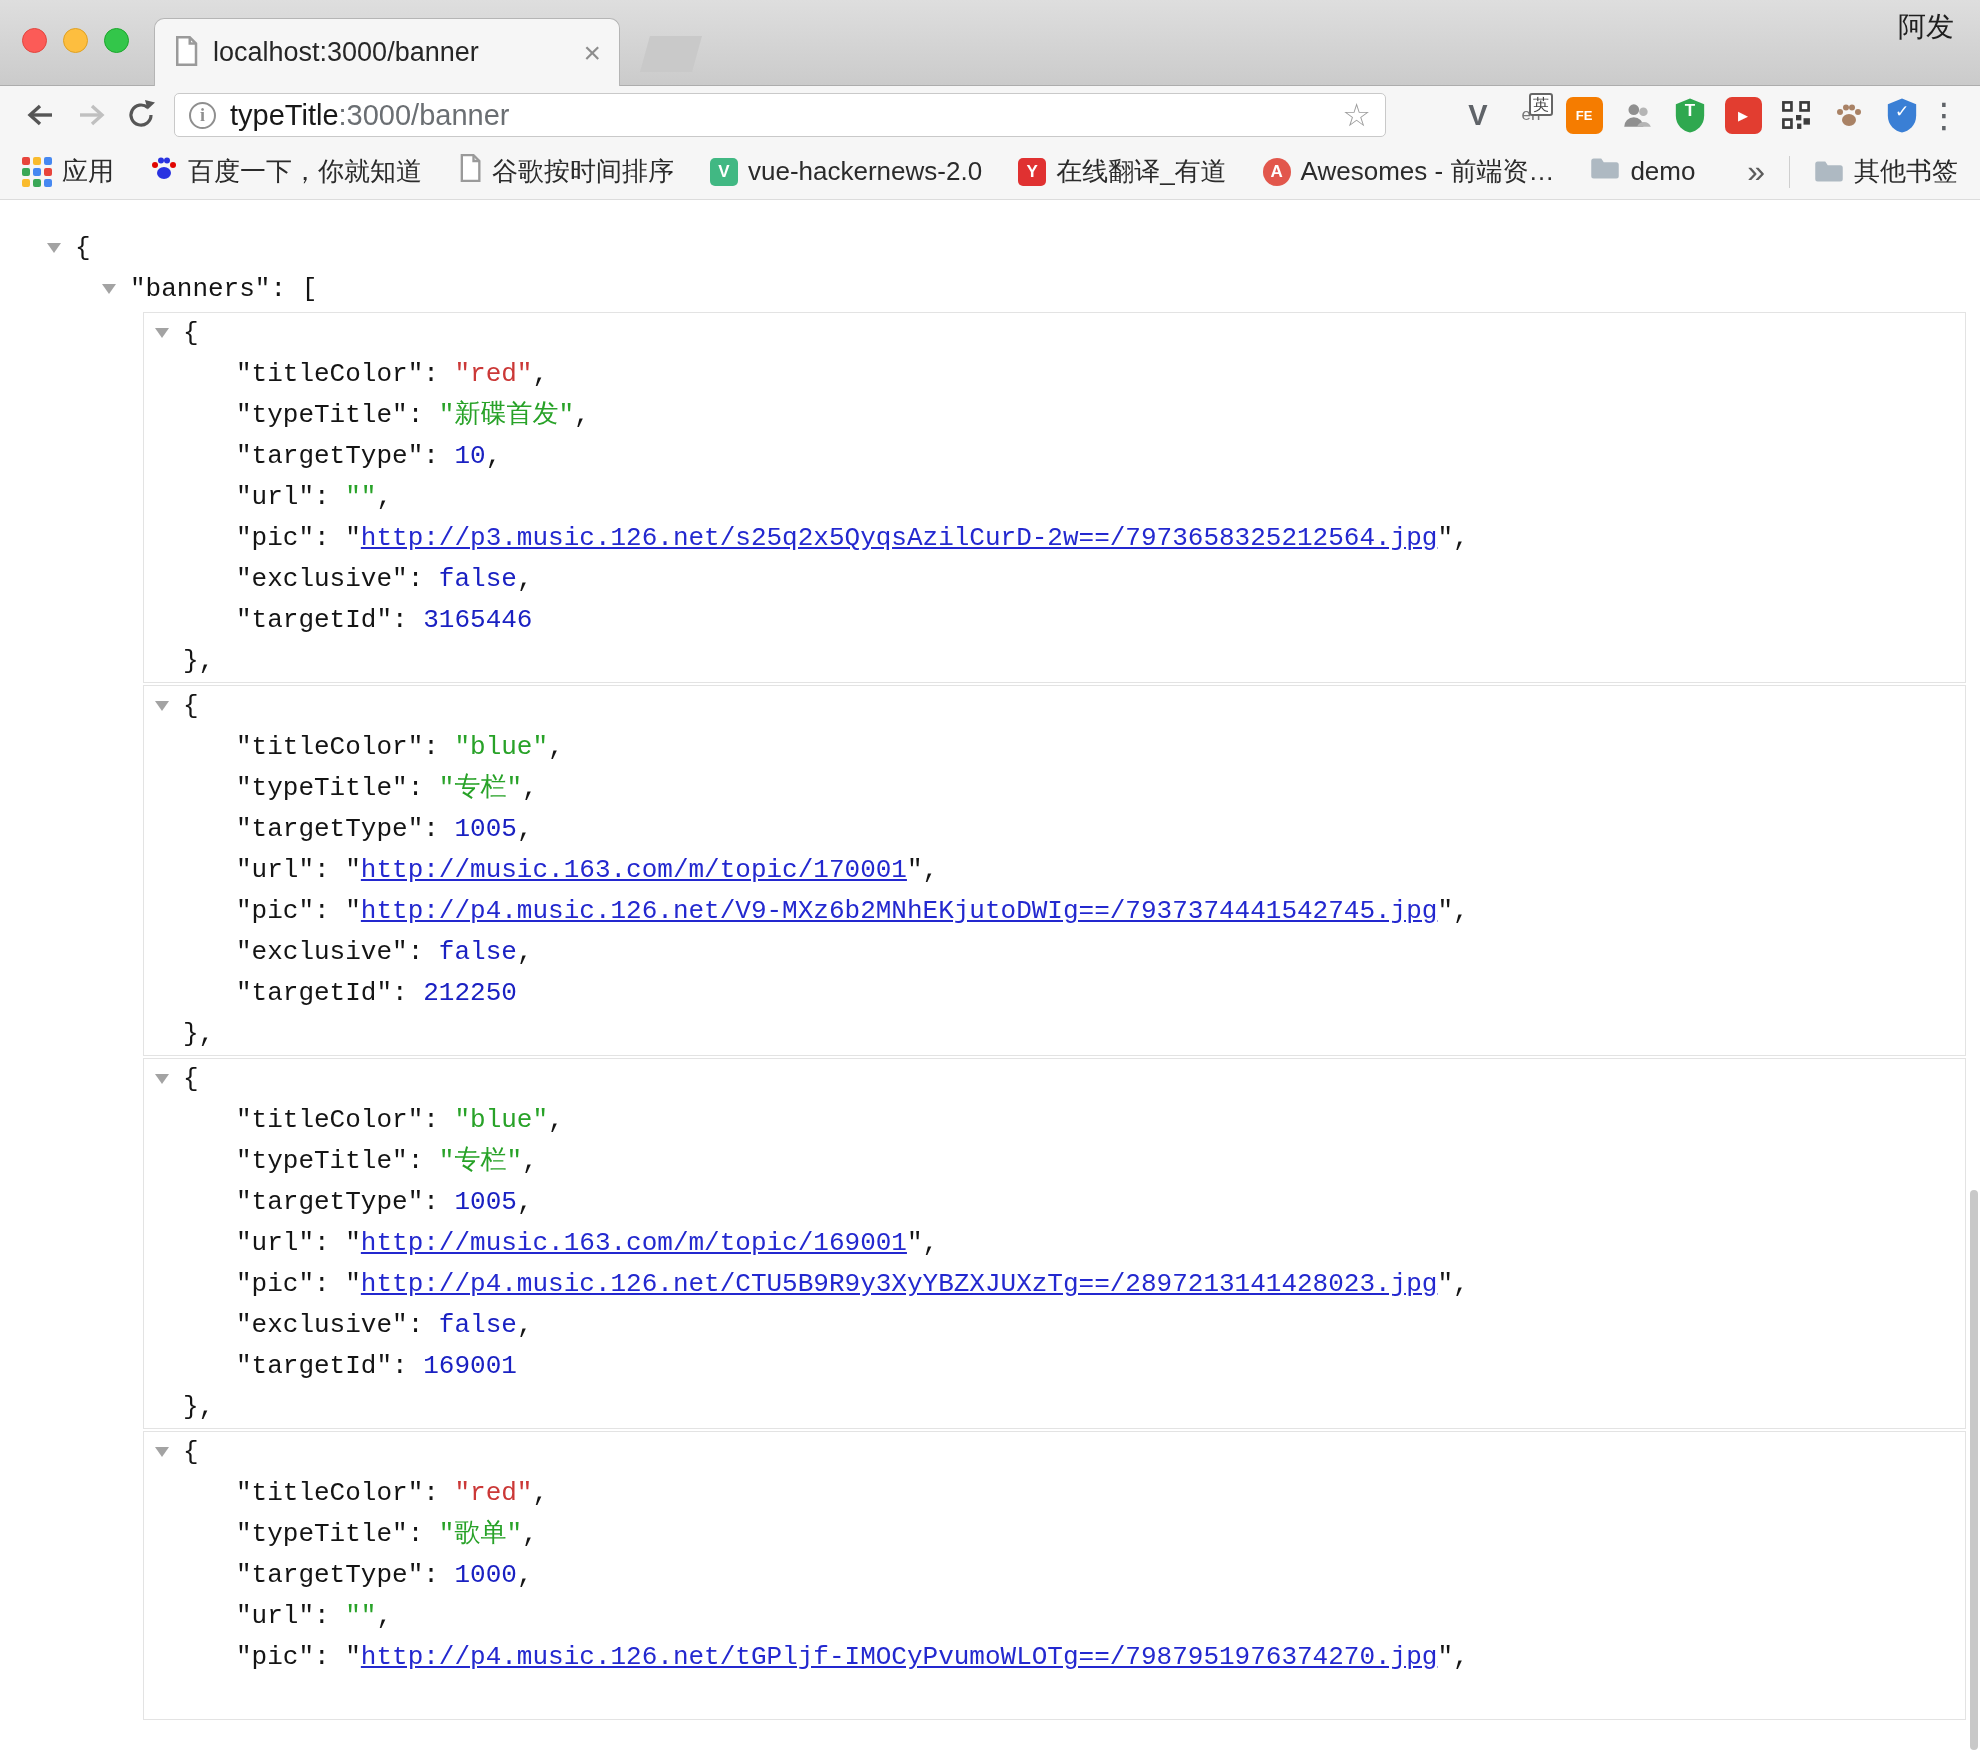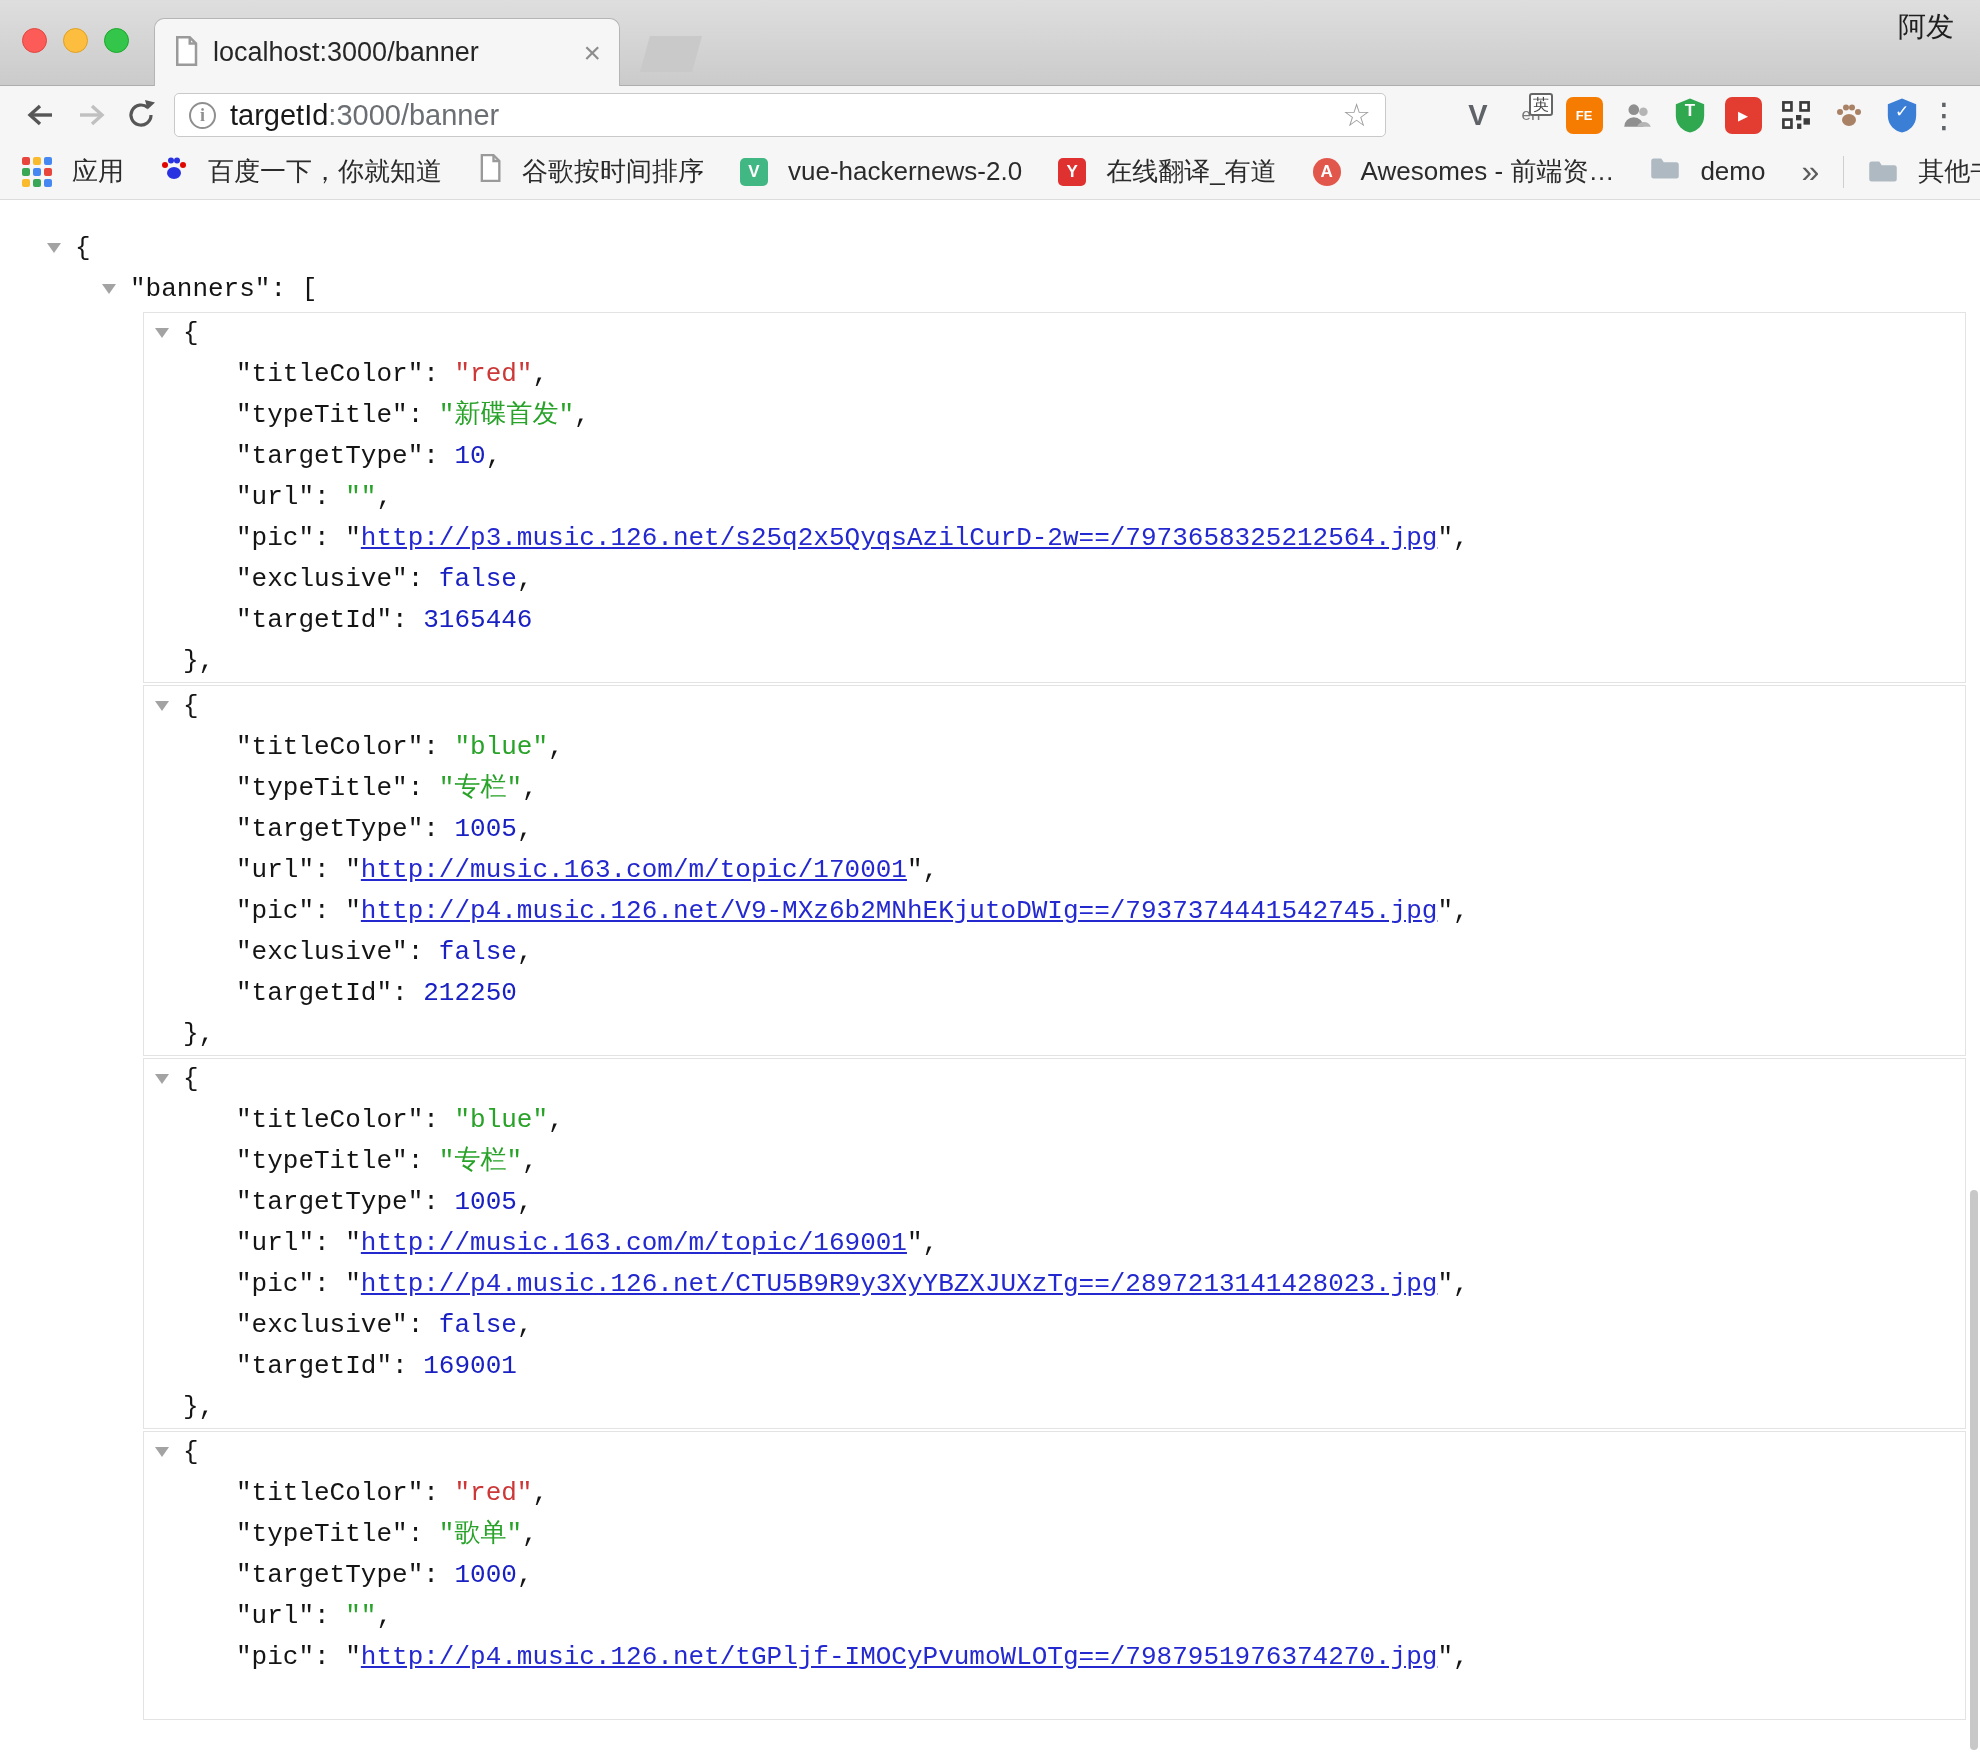--- a/index.html
+++ b/index.html
@@ -50,21 +50,21 @@
   .tb-badge { position:absolute; top:0; right:0; font-style:normal; font-size:16px;
               color:#444; border:2px solid #666; background:#fff; border-radius:3px;
               padding:0 2px; line-height:19px; }
   .shield-glyph { position:absolute; top:8px; left:0; right:0; text-align:center;
                   color:#fff; font-weight:bold; font-size:17px; }
   .menu-btn { font-size:34px; color:#5f6368; width:40px; text-align:center; line-height:1; }
 
   
   .bookmarks { height:56px; background:#f6f6f6; border-bottom:1px solid #dcdcdc;
                display:flex; align-items:center; padding:0 22px; }
-  .bm { display:flex; align-items:center; gap:20px; margin-right:36px; font-size:26px;
+  .bm { display:flex; align-items:center; gap:10px; margin-right:36px; font-size:26px;
         color:#2b2b2b; white-space:nowrap; }
   .fav-tile { width:28px; height:28px; border-radius:5px; color:#fff; font-weight:bold;
               font-size:17px; display:flex; align-items:center; justify-content:center; }
   .fav-round { border-radius:50%; }
   .icon-apps { display:grid; grid-template-columns:repeat(3,8px); grid-gap:3px; }
   .icon-apps i { width:8px; height:8px; border-radius:2px; display:block; }
   .bm-right { margin-left:auto; display:flex; align-items:center; }
   .chev { font-size:32px; color:#5c5c5c; margin-right:24px; }
   .bm-divider { width:1px; height:32px; background:#cfcfcf; margin-right:24px; }
   .bm.other { margin-right:0; }
@@ -135,21 +135,21 @@
         </svg>
     </span>
     <span class="navbtn">
       <svg width="34" height="34" viewBox="0 0 34 34">
           <path d="M27 17 a10 10 0 1 1 -3.2-7.3" fill="none" stroke="#565656" stroke-width="3.2"></path>
           <polygon points="21,2 31,4.5 23.5,11.5" fill="#565656"></polygon>
         </svg>
     </span>
     <div class="omnibox">
       <span class="info-icon">i</span>
-      <span class="url"><b>targetId</b><span class="path">:3000/banner</span></span>
+      <span class="url"><b>typeTitle</b><span class="path">:3000/banner</span></span>
       <span class="star">☆</span>
     </div>
     <div class="extrow">
         <span class="ext">
           <span class="ext-textv">V</span>
         </span>
         <span class="ext">
           <i class="tb-main">en</i>
           <i class="tb-badge">英</i>
         </span>

